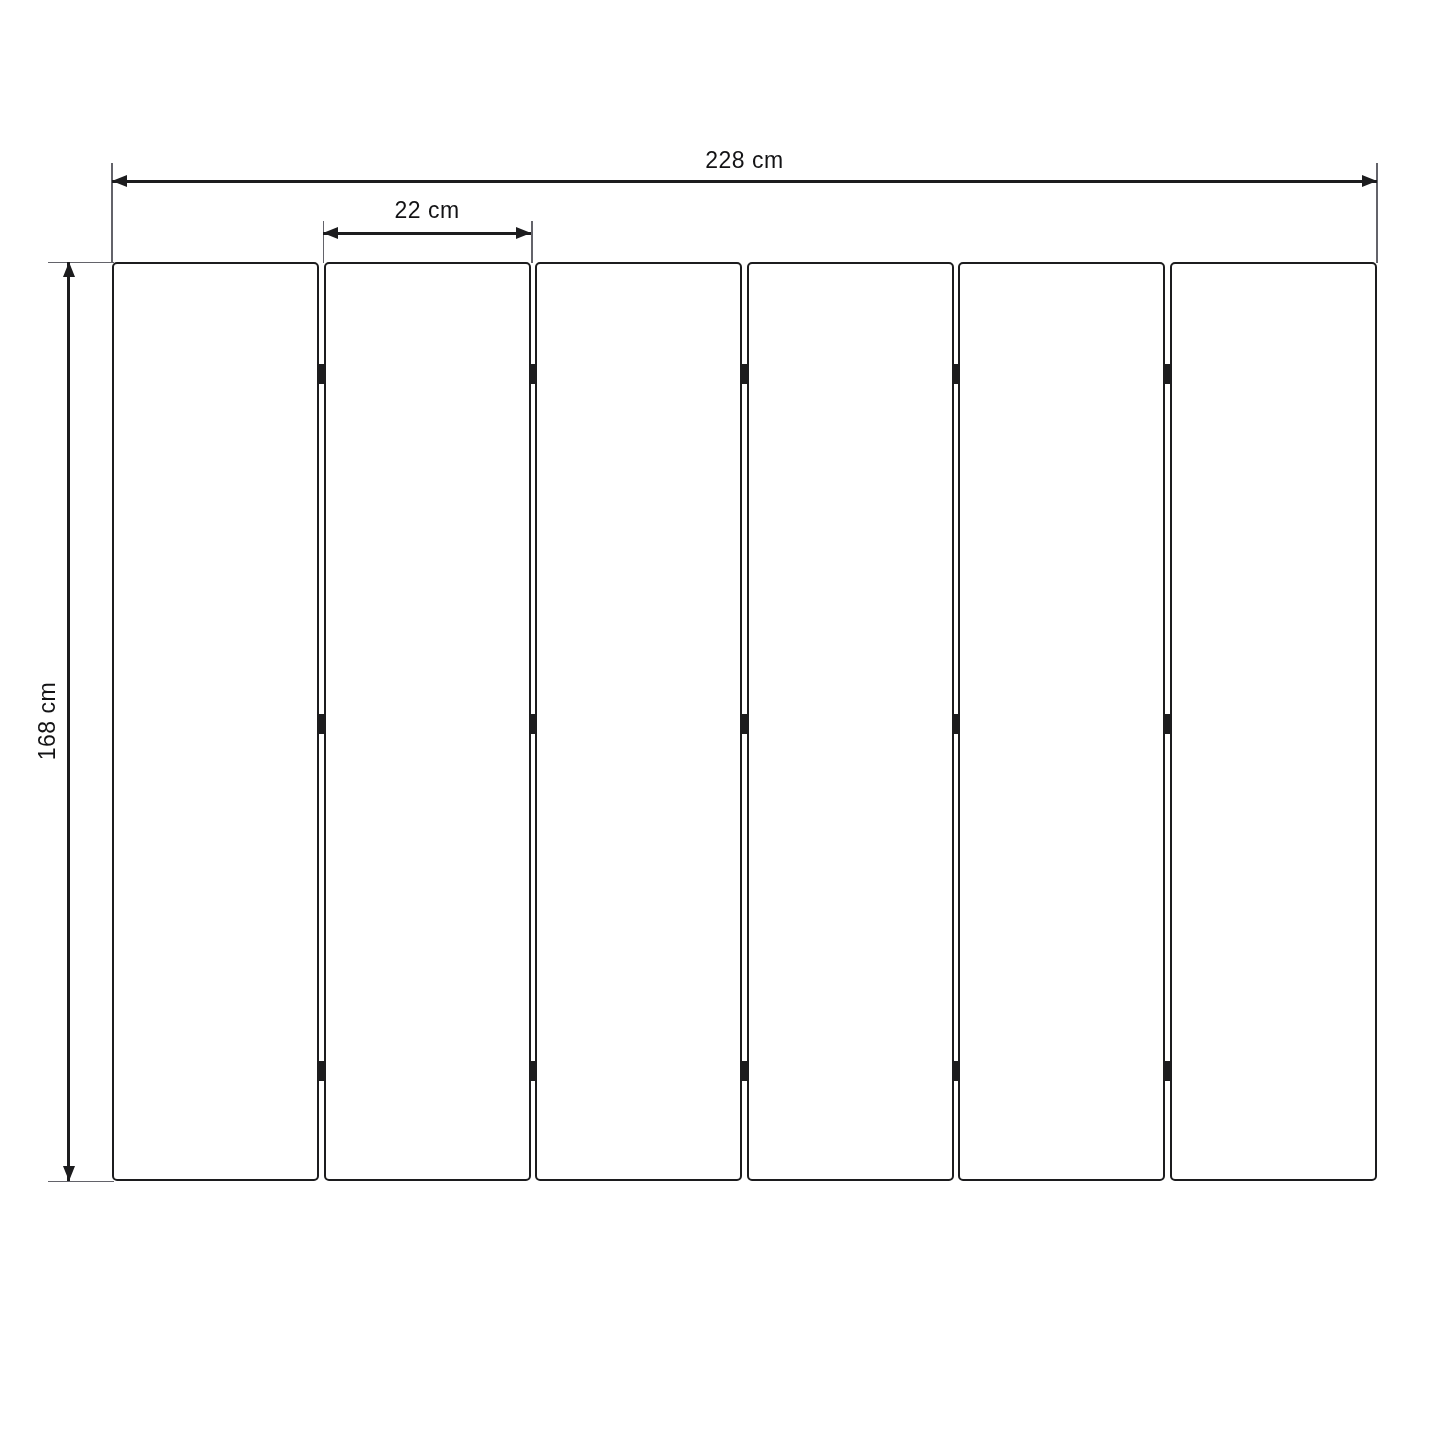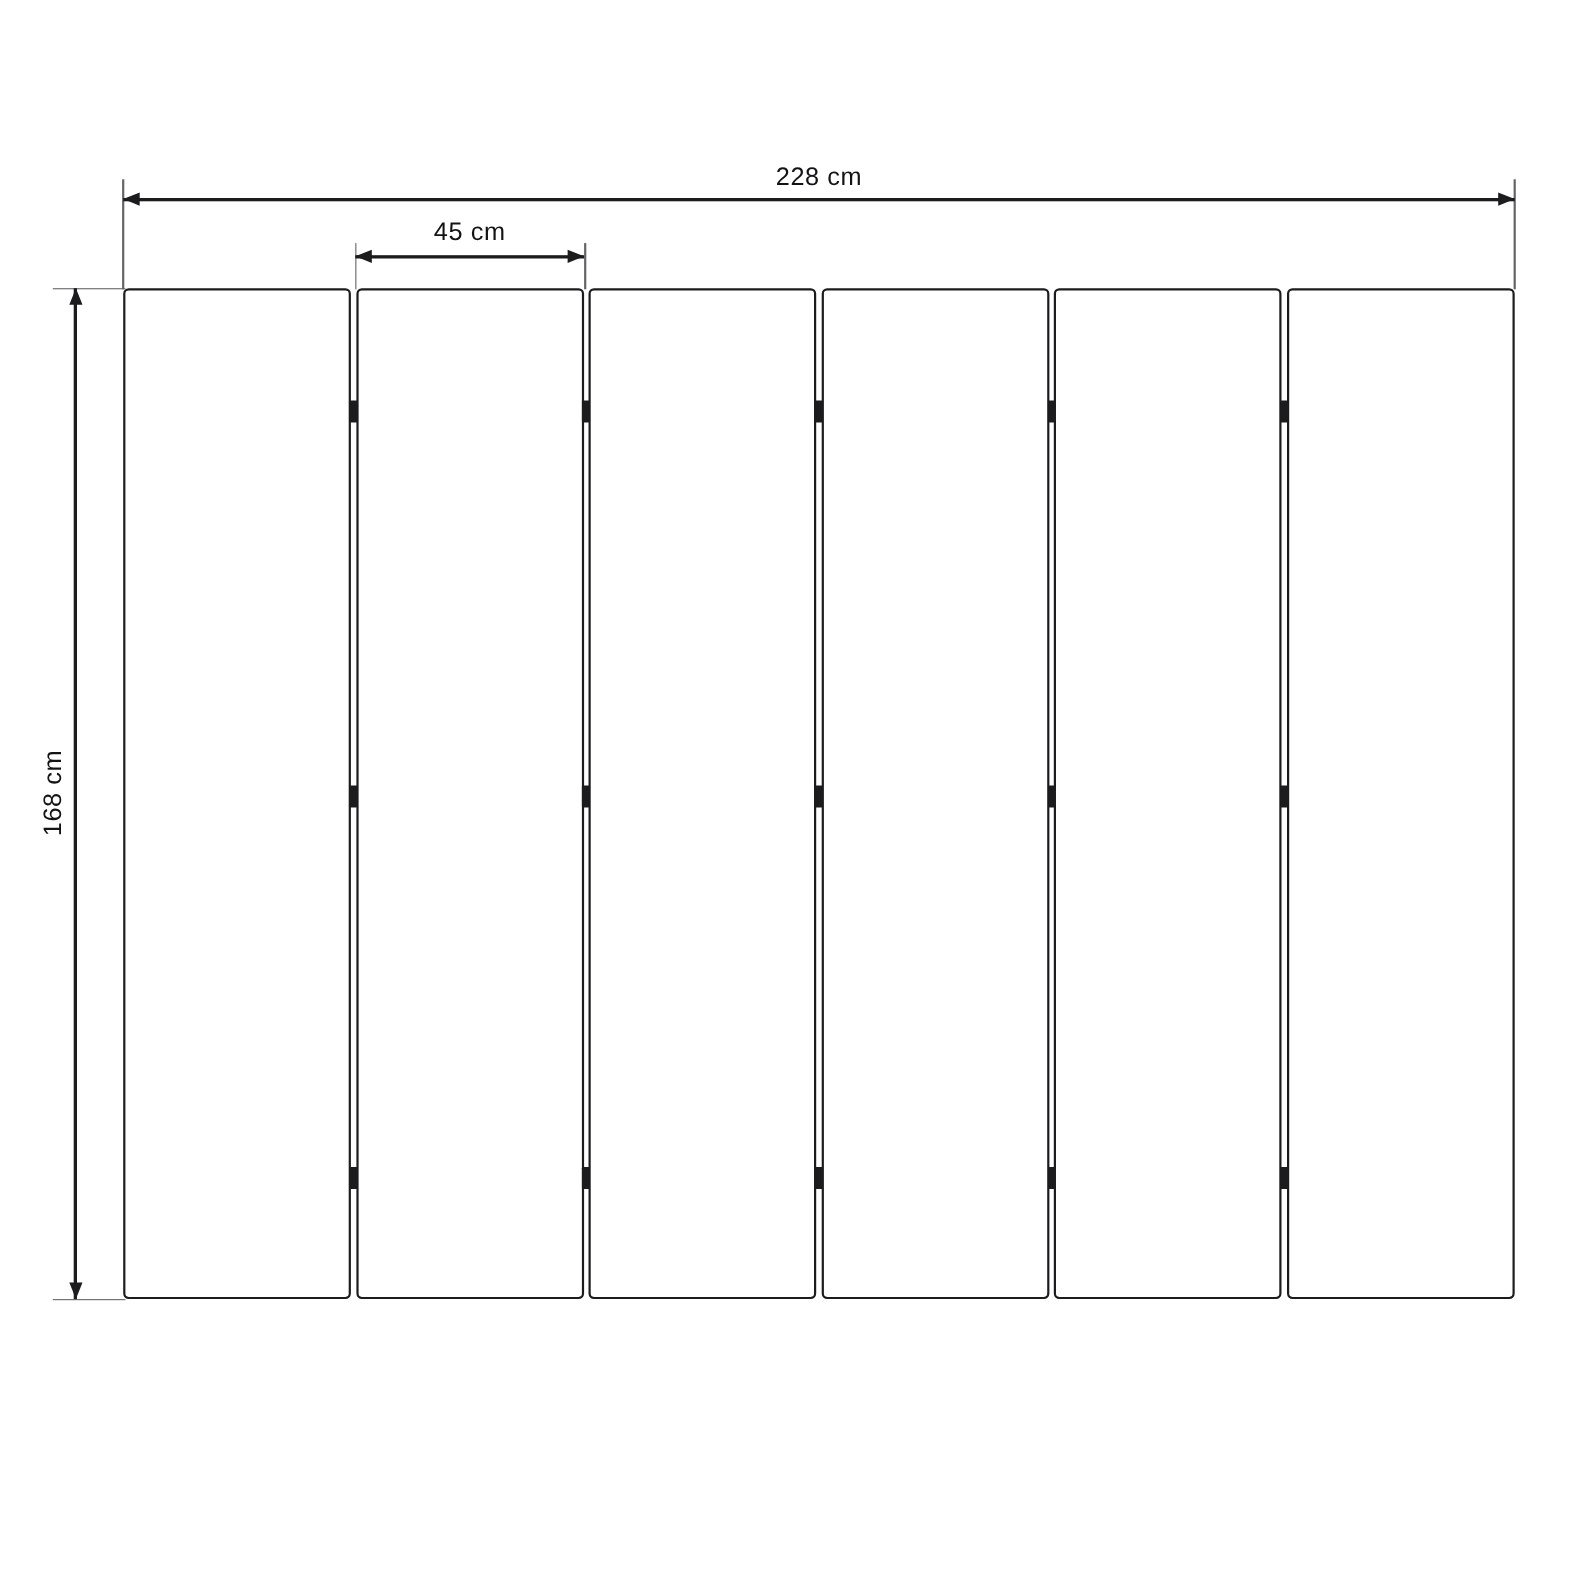--- a/index.html
+++ b/index.html
@@ -115,21 +115,21 @@
   <div class="ext h" style="left:48px; top:1180.5px; width:66px;"></div>
 
   <div>
     <div class="dim-label" style="left:112px; top:146px; width:1265px;">228 cm</div>
     <div class="dline h" style="left:112px; top:179.5px; width:1265px;"></div>
     <div class="arrow left" style="left:112px; top:175px;"></div>
     <div class="arrow right" style="left:1362px; top:175px;"></div>
   </div>
 
   <div>
-    <div class="dim-label" style="left:323px; top:196px; width:208px;">45 cm</div>
+    <div class="dim-label" style="left:323px; top:196px; width:208px;">22 cm</div>
     <div class="dline h" style="left:323px; top:231.5px; width:208px;"></div>
     <div class="arrow left" style="left:323px; top:227px;"></div>
     <div class="arrow right" style="left:516px; top:227px;"></div>
   </div>
 
   <div>
     <div class="dim-label vert" style="left:-46px; top:707px; width:186px;">168 cm</div>
     <div class="dline v" style="left:67px; top:262px; height:919px;"></div>
     <div class="arrow up" style="left:62.5px; top:262px;"></div>
     <div class="arrow down" style="left:62.5px; top:1166px;"></div>

